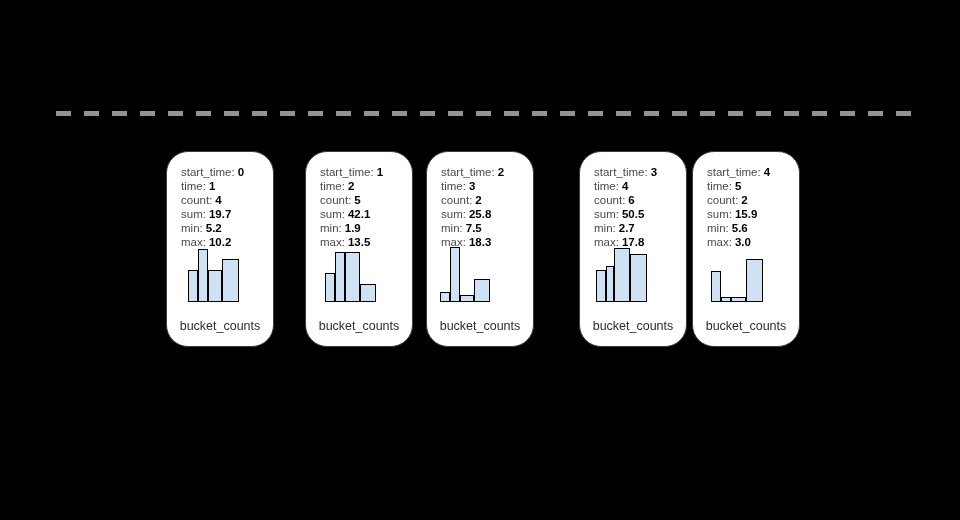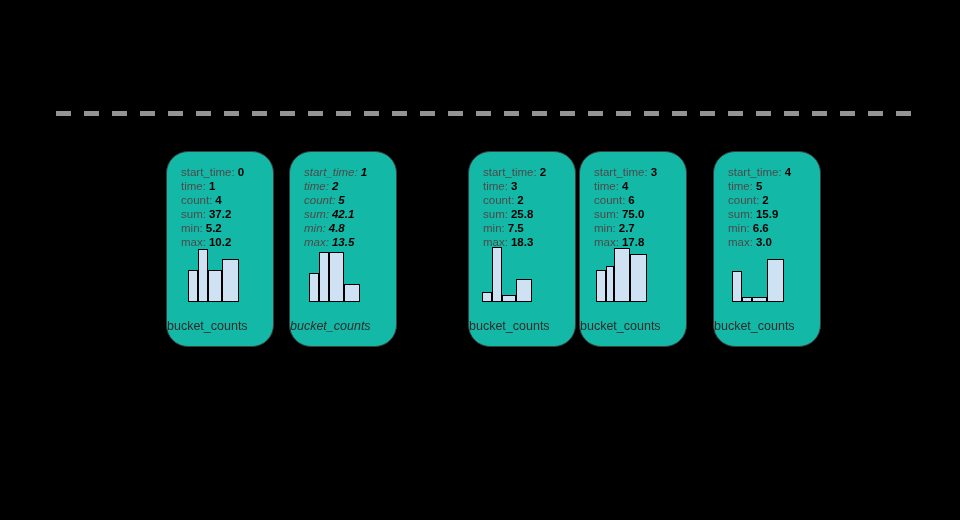--- a/index.html
+++ b/index.html
@@ -21,21 +21,21 @@
     top: 111px;
     width: 856px;
     height: 5px;
     background: repeating-linear-gradient(90deg, #939393 0 15px, transparent 15px 28px);
   }
   .card {
     position: absolute;
     top: 151px;
     width: 108px;
     height: 196px;
-    background: #14b8a6;
+    background: #ffffff;
     border: 1.5px solid #3c3c3c;
     border-radius: 22px;
     box-sizing: border-box;
   }
   .fields {
     position: absolute;
     top: 13px;
     left: 14px;
     right: 4px;
     font-size: 11.5px;
@@ -61,66 +61,66 @@
     bottom: 0;
     background: #cfe2f3;
     border: 1px solid #000000;
     box-sizing: border-box;
   }
   .blabel {
     position: absolute;
     bottom: 13px;
     left: 0;
     width: 100%;
-    text-align: left;
+    text-align: center;
     font-size: 12.5px;
     color: #2b2b2b;
   }
 </style>
 </head>
 <body>
 
 <div class="stage">
   <div class="timeline"></div>
   <div id="cards">
       <div class="card" style="left: 166px;">
         <div class="fields">
           <div class="frow"><span class="flab">start_time:</span><span class="fval">0</span></div>
           <div class="frow"><span class="flab">time:</span><span class="fval">1</span></div>
           <div class="frow"><span class="flab">count:</span><span class="fval">4</span></div>
-          <div class="frow"><span class="flab">sum:</span><span class="fval">37.2</span></div>
+          <div class="frow"><span class="flab">sum:</span><span class="fval">19.7</span></div>
           <div class="frow"><span class="flab">min:</span><span class="fval">5.2</span></div>
           <div class="frow"><span class="flab">max:</span><span class="fval">10.2</span></div>
         </div>
         <div class="hist">
           <div class="bar" style="left: 21px; width: 10px; height: 32px;"></div>
           <div class="bar" style="left: 31px; width: 10px; height: 53px;"></div>
           <div class="bar" style="left: 41px; width: 14px; height: 32px;"></div>
           <div class="bar" style="left: 55px; width: 17px; height: 43px;"></div>
         </div>
         <div class="blabel">bucket_counts</div>
       </div>
-      <div class="card" style="left: 289px; font-style: italic;">
+      <div class="card" style="left: 305px;">
         <div class="fields">
           <div class="frow"><span class="flab">start_time:</span><span class="fval">1</span></div>
           <div class="frow"><span class="flab">time:</span><span class="fval">2</span></div>
           <div class="frow"><span class="flab">count:</span><span class="fval">5</span></div>
           <div class="frow"><span class="flab">sum:</span><span class="fval">42.1</span></div>
-          <div class="frow"><span class="flab">min:</span><span class="fval">4.8</span></div>
+          <div class="frow"><span class="flab">min:</span><span class="fval">1.9</span></div>
           <div class="frow"><span class="flab">max:</span><span class="fval">13.5</span></div>
         </div>
         <div class="hist">
           <div class="bar" style="left: 19px; width: 10px; height: 29px;"></div>
           <div class="bar" style="left: 29px; width: 10px; height: 50px;"></div>
           <div class="bar" style="left: 39px; width: 15px; height: 50px;"></div>
           <div class="bar" style="left: 54px; width: 16px; height: 18px;"></div>
         </div>
         <div class="blabel">bucket_counts</div>
       </div>
-      <div class="card" style="left: 468px;">
+      <div class="card" style="left: 426px;">
         <div class="fields">
           <div class="frow"><span class="flab">start_time:</span><span class="fval">2</span></div>
           <div class="frow"><span class="flab">time:</span><span class="fval">3</span></div>
           <div class="frow"><span class="flab">count:</span><span class="fval">2</span></div>
           <div class="frow"><span class="flab">sum:</span><span class="fval">25.8</span></div>
           <div class="frow"><span class="flab">min:</span><span class="fval">7.5</span></div>
           <div class="frow"><span class="flab">max:</span><span class="fval">18.3</span></div>
         </div>
         <div class="hist">
           <div class="bar" style="left: 13px; width: 10px; height: 10px;"></div>
@@ -128,39 +128,39 @@
           <div class="bar" style="left: 33px; width: 14px; height: 7px;"></div>
           <div class="bar" style="left: 47px; width: 16px; height: 23px;"></div>
         </div>
         <div class="blabel">bucket_counts</div>
       </div>
       <div class="card" style="left: 579px;">
         <div class="fields">
           <div class="frow"><span class="flab">start_time:</span><span class="fval">3</span></div>
           <div class="frow"><span class="flab">time:</span><span class="fval">4</span></div>
           <div class="frow"><span class="flab">count:</span><span class="fval">6</span></div>
-          <div class="frow"><span class="flab">sum:</span><span class="fval">75.0</span></div>
+          <div class="frow"><span class="flab">sum:</span><span class="fval">50.5</span></div>
           <div class="frow"><span class="flab">min:</span><span class="fval">2.7</span></div>
           <div class="frow"><span class="flab">max:</span><span class="fval">17.8</span></div>
         </div>
         <div class="hist">
           <div class="bar" style="left: 16px; width: 10px; height: 32px;"></div>
           <div class="bar" style="left: 26px; width: 8px; height: 36px;"></div>
           <div class="bar" style="left: 34px; width: 16px; height: 54px;"></div>
           <div class="bar" style="left: 50px; width: 17px; height: 48px;"></div>
         </div>
         <div class="blabel">bucket_counts</div>
       </div>
-      <div class="card" style="left: 713px;">
+      <div class="card" style="left: 692px;">
         <div class="fields">
           <div class="frow"><span class="flab">start_time:</span><span class="fval">4</span></div>
           <div class="frow"><span class="flab">time:</span><span class="fval">5</span></div>
           <div class="frow"><span class="flab">count:</span><span class="fval">2</span></div>
           <div class="frow"><span class="flab">sum:</span><span class="fval">15.9</span></div>
-          <div class="frow"><span class="flab">min:</span><span class="fval">6.6</span></div>
+          <div class="frow"><span class="flab">min:</span><span class="fval">5.6</span></div>
           <div class="frow"><span class="flab">max:</span><span class="fval">3.0</span></div>
         </div>
         <div class="hist">
           <div class="bar" style="left: 18px; width: 10px; height: 31px;"></div>
           <div class="bar" style="left: 28px; width: 10px; height: 5px;"></div>
           <div class="bar" style="left: 38px; width: 15px; height: 5px;"></div>
           <div class="bar" style="left: 53px; width: 17px; height: 43px;"></div>
         </div>
         <div class="blabel">bucket_counts</div>
       </div>

